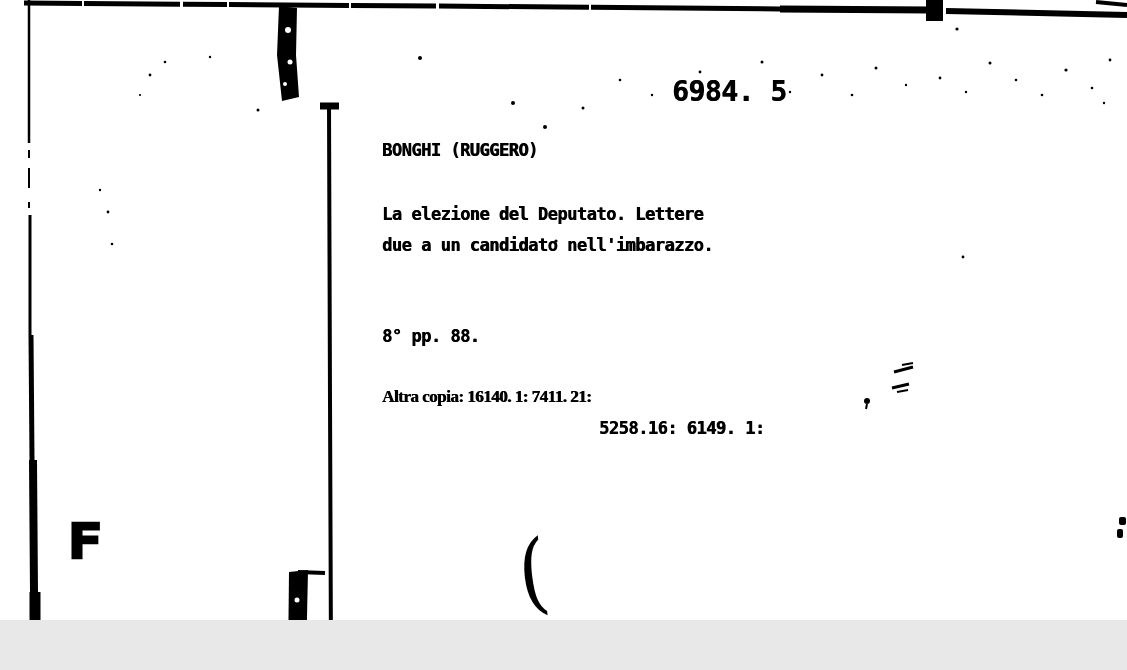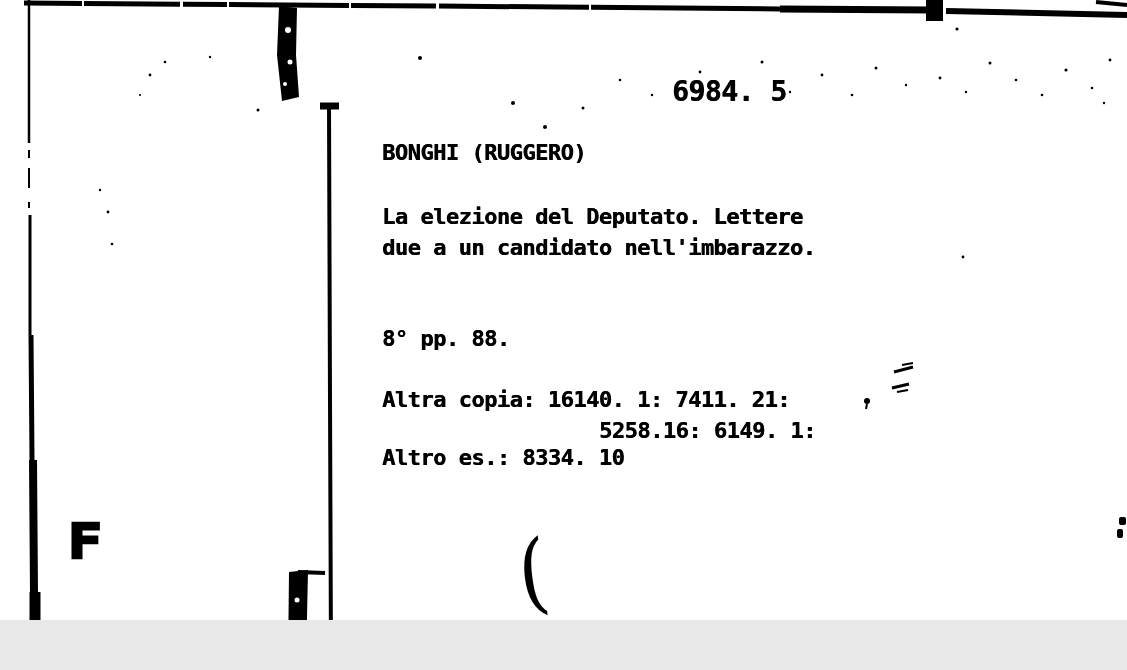--- a/index.html
+++ b/index.html
@@ -7,34 +7,34 @@
     position:relative;
     width:1127px;height:620px;
     background:#ffffff;
     overflow:hidden;
     font-family:"DejaVu Sans Mono","Liberation Mono",monospace;
   }
   .tline{
     position:absolute;
     font-family:"DejaVu Sans Mono","Liberation Mono",monospace;
     font-weight:bold;
-    font-size:22px;
+    font-size:17px;
     line-height:1.2;
     color:#000;
     white-space:pre;
     letter-spacing:-0.5px;
     text-shadow:0.6px 0 0 #000;
   }
   .call{left:672px;top:75px;font-size:28px;}
   .author{left:382px;top:140px;}
   .title1{left:382px;top:204px;}
   .title2{left:382px;top:235px;}
   .imprint1{left:382px;top:295px;}
   .imprint2{left:382px;top:326px;}
-  .copies1{left:382px;top:387px;}
+  .copies1{left:382px;top:387px;font-family:Liberation Serif, serif;}
   .copies2{left:599px;top:418px;}
   .copies3{left:382px;top:445px;}
   .shelf{
     left:68px;top:518px;
     font-size:56px;line-height:1;
     -webkit-text-stroke:3px #000;
     letter-spacing:0;
     transform:scaleY(0.85);
     transform-origin:top left;
   }
@@ -143,18 +143,17 @@
     </g>
   </svg>
 
   <div class="tline call">6984. 5</div>
   <div class="tline author">BONGHI (RUGGERO)</div>
   <div class="tline title1">La elezione del Deputato. Lettere</div>
   <div class="tline title2">due a un candidato nell'imbarazzo.</div>
   <div class="tline imprint2">8° pp. 88.</div>
   <div class="tline copies1">Altra copia: 16140. 1: 7411. 21:</div>
   <div class="tline copies2">5258.16: 6149. 1:</div>
-  <div class="tline copies3">Altro es.: 8334. 10</div>
 
   <div class="tline shelf">F</div>
   <div class="tline paren">(</div>
 
 </div>
 
 </body></html>

